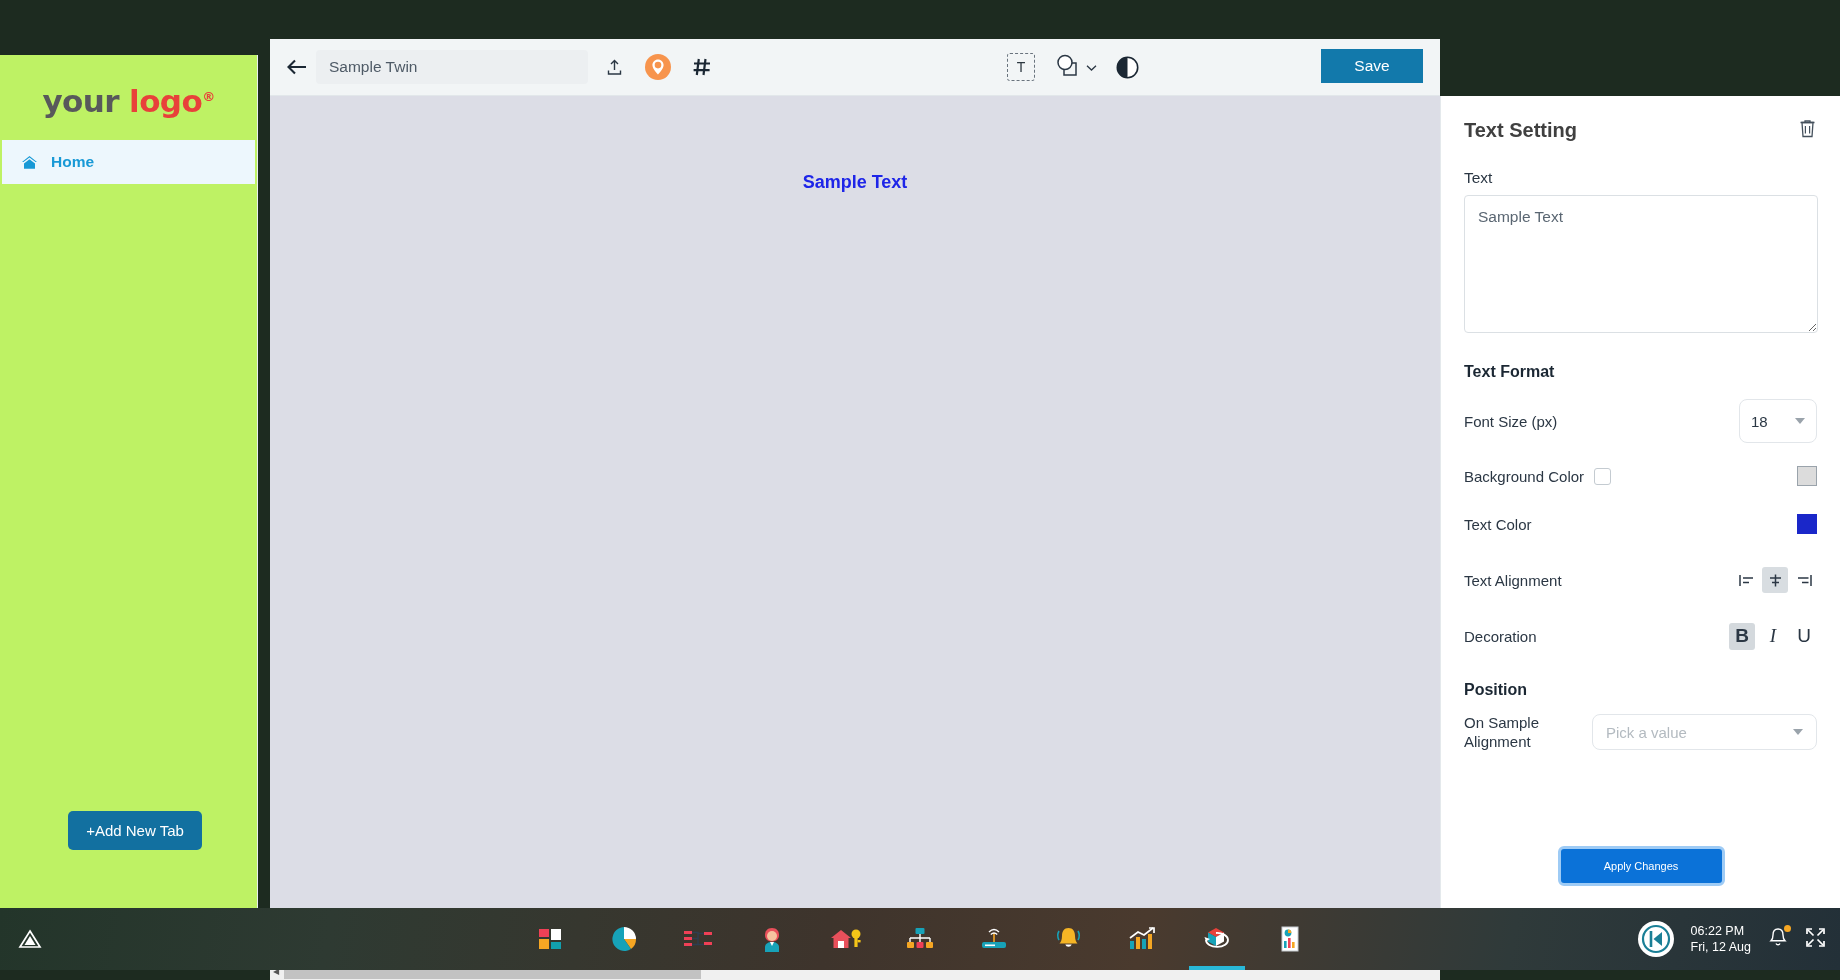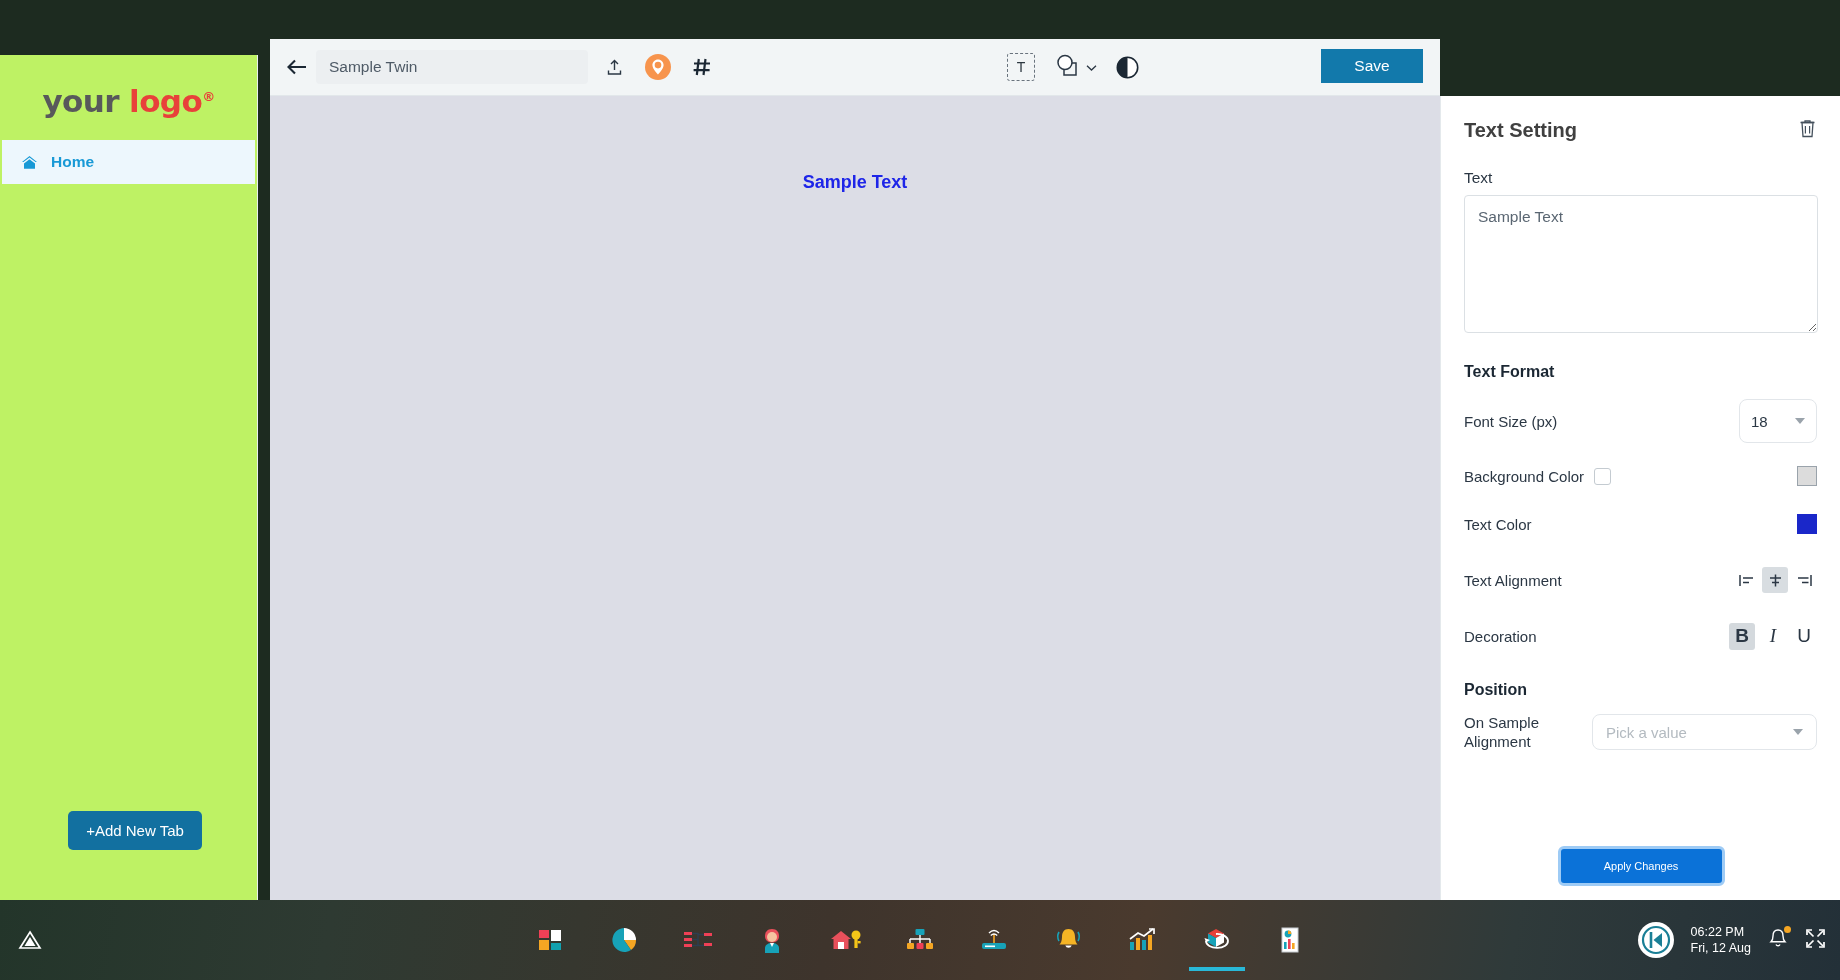--- a/index.html
+++ b/index.html
@@ -205,22 +205,22 @@
   }
   .apply-btn {
     background: #0b72d8; color: #fff; border: 3px solid #9ecbf5;
     width: 167px; height: 40px; border-radius: 6px;
     font-size: 11px; cursor: pointer;
     font-family: "Liberation Sans", sans-serif;
   }
 
   
   .taskbar {
-    position: absolute; bottom: 0; left: 0;
-    width: 1840px; height: 80px;
+    position: absolute; bottom: 10px; left: 0;
+    width: 1840px; height: 62px;
     background: linear-gradient(100deg,#23352a 0%,#2e3a32 18%,#3e342c 45%,#4a3a2e 62%,#2f3a3a 82%,#233038 100%);
     display: flex; align-items: center;
   }
   .tb-warn { margin-left: 12px; width: 36px; display:flex; justify-content:center; cursor:pointer; }
   .tb-icons {
     position: absolute; left: 50%; transform: translateX(-50%);
     display: flex; align-items: center; gap: 40px;
   }
   .tb-ico { width: 34px; height: 34px; display:flex; align-items:center; justify-content:center; cursor:pointer; position:relative; }
   .tb-ico.active::after {

